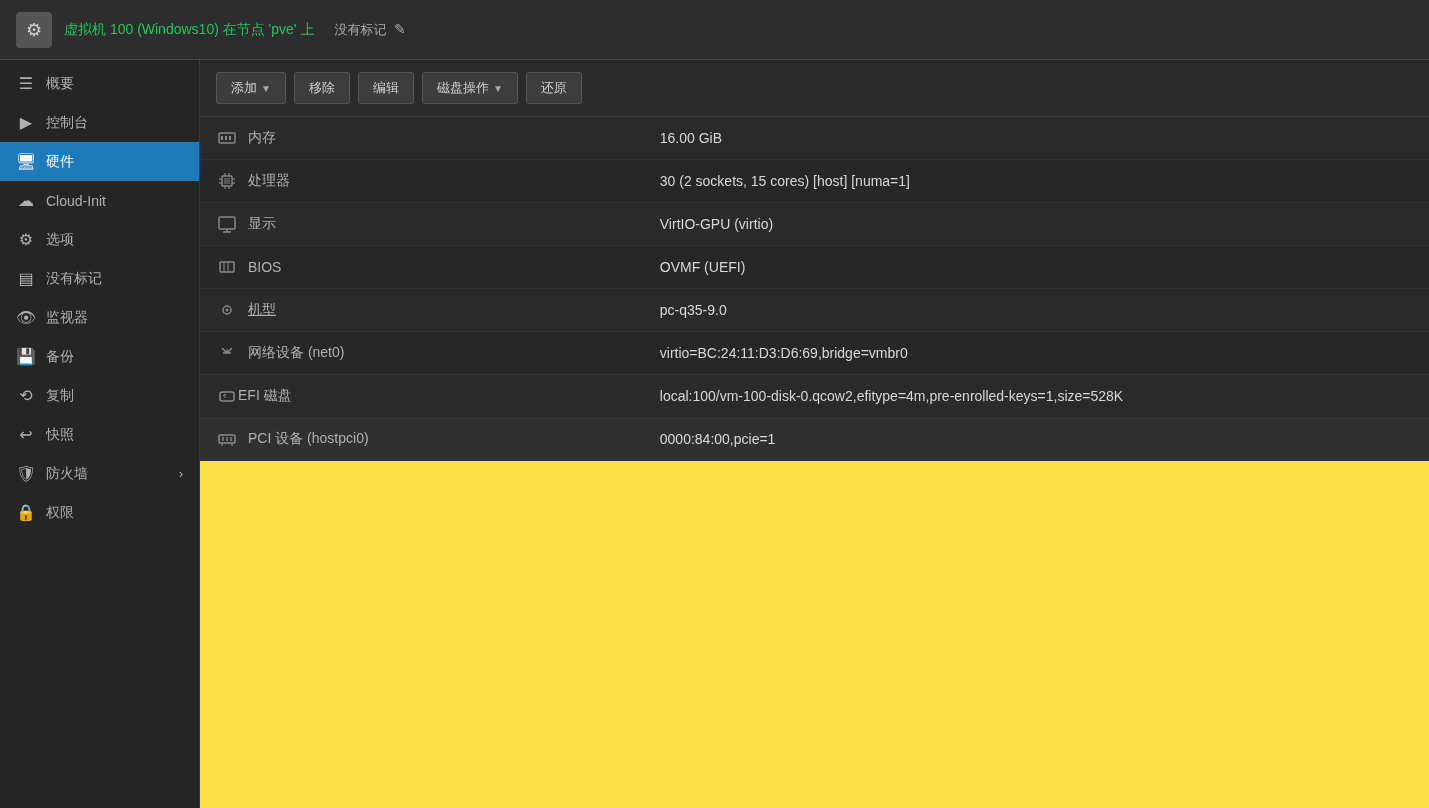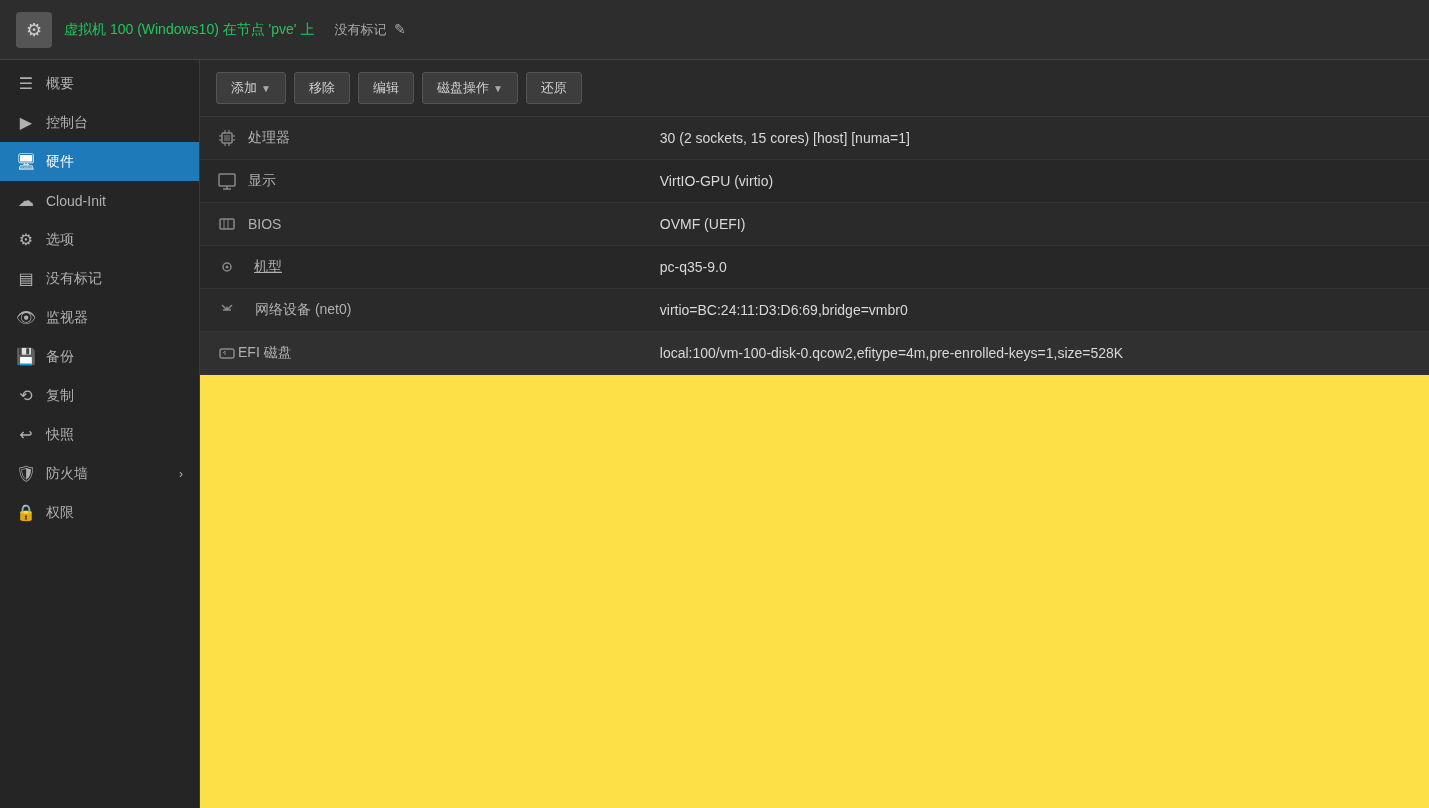--- a/index.html
+++ b/index.html
@@ -246,20 +246,34 @@
         <span>磁盘操作</span>
         <span class="dropdown-arrow">▼</span>
       </button>
       <button class="btn">
         <span>还原</span>
       </button>
     </div>
 
     <table class="hw-table">
       <tbody id="hw-tbody">
+      <tr>
+            <td class="label-cell" style="display: flex; align-items: center; gap: 10px; padding: 10px 16px;">
+              <span class="row-icon">
+                <svg width="18" height="18" viewBox="0 0 18 18" fill="none">
+      <rect x="1" y="4" width="16" height="10" rx="1" stroke="#888" stroke-width="1.5" fill="none"></rect>
+      <rect x="3" y="7" width="2" height="4" fill="#888"></rect>
+      <rect x="7" y="7" width="2" height="4" fill="#888"></rect>
+      <rect x="11" y="7" width="2" height="4" fill="#888"></rect>
+    </svg>
+              </span>
+              <span>内存</span>
+            </td>
+            <td class="value-cell" style="padding: 10px 16px;">16.00 GiB</td>
+          </tr>
           <tr>
             <td class="label-cell" style="display: flex; align-items: center; gap: 10px; padding: 10px 16px;">
               <span class="row-icon">
                 <svg width="18" height="18" viewBox="0 0 18 18" fill="none">
       <rect x="4" y="4" width="10" height="10" rx="1" stroke="#888" stroke-width="1.5" fill="none"></rect>
       <rect x="6" y="6" width="6" height="6" fill="#888" opacity="0.5"></rect>
       <line x1="7" y1="1" x2="7" y2="4" stroke="#888" stroke-width="1.2"></line>
       <line x1="11" y1="1" x2="11" y2="4" stroke="#888" stroke-width="1.2"></line>
       <line x1="7" y1="14" x2="7" y2="17" stroke="#888" stroke-width="1.2"></line>
       <line x1="11" y1="14" x2="11" y2="17" stroke="#888" stroke-width="1.2"></line>
@@ -293,33 +307,33 @@
       <rect x="2" y="4" width="14" height="10" rx="1" stroke="#888" stroke-width="1.5" fill="none"></rect>
       <line x1="6" y1="4" x2="6" y2="14" stroke="#888" stroke-width="1"></line>
       <line x1="10" y1="4" x2="10" y2="14" stroke="#888" stroke-width="1"></line>
     </svg>
               </span>
               <span>BIOS</span>
             </td>
             <td class="value-cell" style="padding: 10px 16px;">OVMF (UEFI)</td>
           </tr>
           <tr>
-            <td class="label-cell" style="display: flex; gap: 16px; padding: 10px 16px; text-decoration: underline;">
+            <td class="label-cell" style="display: flex; gap: 10px; padding: 10px 16px; text-decoration: underline;">
               <span class="row-icon">
                 <svg width="18" height="18" viewBox="0 0 18 18" fill="none">
       <circle cx="9" cy="9" r="4" stroke="#888" stroke-width="1.5" fill="none"></circle>
       <circle cx="9" cy="9" r="1.5" fill="#888"></circle>
     </svg>
               </span>
               <span>机型</span>
             </td>
             <td class="value-cell" style="padding: 10px 16px;">pc-q35-9.0</td>
           </tr>
           <tr>
-            <td class="label-cell" style="display: flex; align-items: center; gap: 17px; padding: 10px 16px;">
+            <td class="label-cell" style="display: flex; align-items: center; gap: 10px; padding: 10px 16px;">
               <span class="row-icon">
                 <svg width="18" height="18" viewBox="0 0 18 18" fill="none">
       <line x1="9" y1="9" x2="4" y2="4" stroke="#888" stroke-width="1.5"></line>
       <line x1="9" y1="9" x2="14" y2="4" stroke="#888" stroke-width="1.5"></line>
       <line x1="5" y1="9" x2="13" y2="9" stroke="#888" stroke-width="1.5" marker-end="url(#arr)"></line>
       <polygon points="9,5 11,9 7,9" fill="#888"></polygon>
     </svg>
               </span>
               <span>网络设备 (net0)</span>
             </td>
@@ -330,17 +344,33 @@
               <span class="row-icon">
                 <svg width="18" height="18" viewBox="0 0 18 18" fill="none">
       <rect x="2" y="5" width="14" height="9" rx="2" stroke="#888" stroke-width="1.5" fill="none"></rect>
       <path d="M5 9 L7 7 L7 11" stroke="#888" stroke-width="1" fill="none"></path>
     </svg>
               </span>
               <span>EFI 磁盘</span>
             </td>
             <td class="value-cell" style="padding: 10px 16px;">local:100/vm-100-disk-0.qcow2,efitype=4m,pre-enrolled-keys=1,size=528K</td>
           </tr>
+          <tr>
+            <td class="label-cell" style="display: flex; align-items: center; gap: 10px; padding: 10px 16px;">
+              <span class="row-icon">
+                <svg width="18" height="18" viewBox="0 0 18 18" fill="none">
+      <rect x="1" y="5" width="16" height="8" rx="1" stroke="#888" stroke-width="1.5" fill="none"></rect>
+      <rect x="4" y="7" width="2" height="4" fill="#888" opacity="0.7"></rect>
+      <rect x="8" y="7" width="2" height="4" fill="#888" opacity="0.7"></rect>
+      <rect x="12" y="7" width="2" height="4" fill="#888" opacity="0.7"></rect>
+      <line x1="4" y1="13" x2="4" y2="16" stroke="#888" stroke-width="1.2"></line>
+      <line x1="14" y1="13" x2="14" y2="16" stroke="#888" stroke-width="1.2"></line>
+    </svg>
+              </span>
+              <span>PCI 设备 (hostpci0)</span>
+            </td>
+            <td class="value-cell" style="padding: 10px 16px;">0000:84:00,pcie=1</td>
+          </tr>
         </tbody>
     </table>
 
   </div>
 </div>
 
 </body></html>

